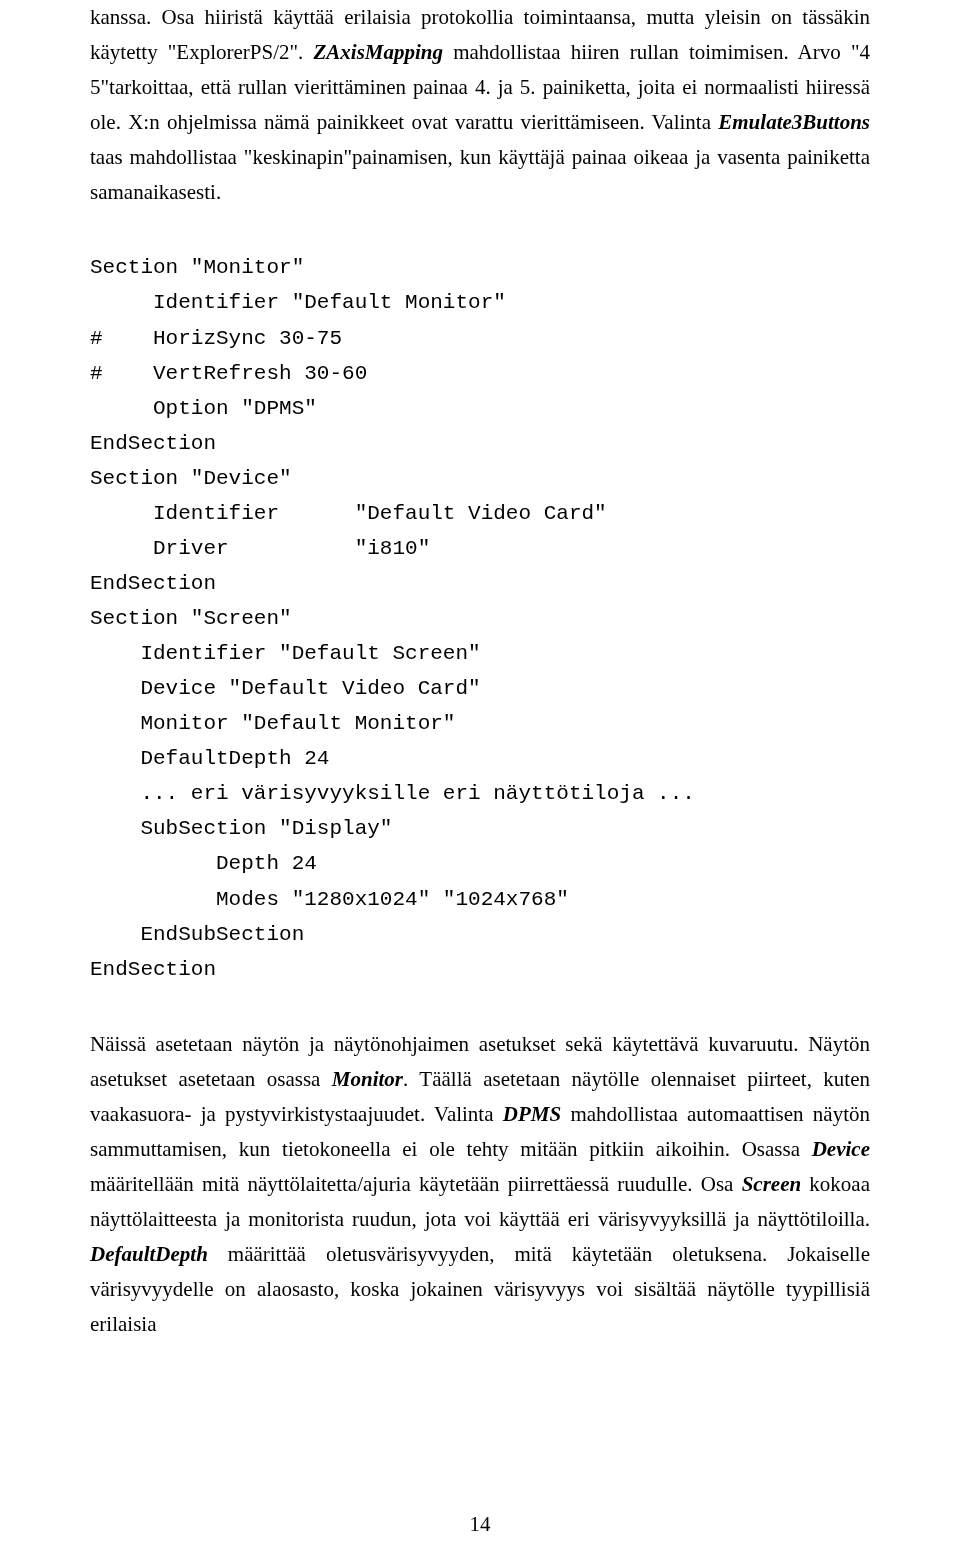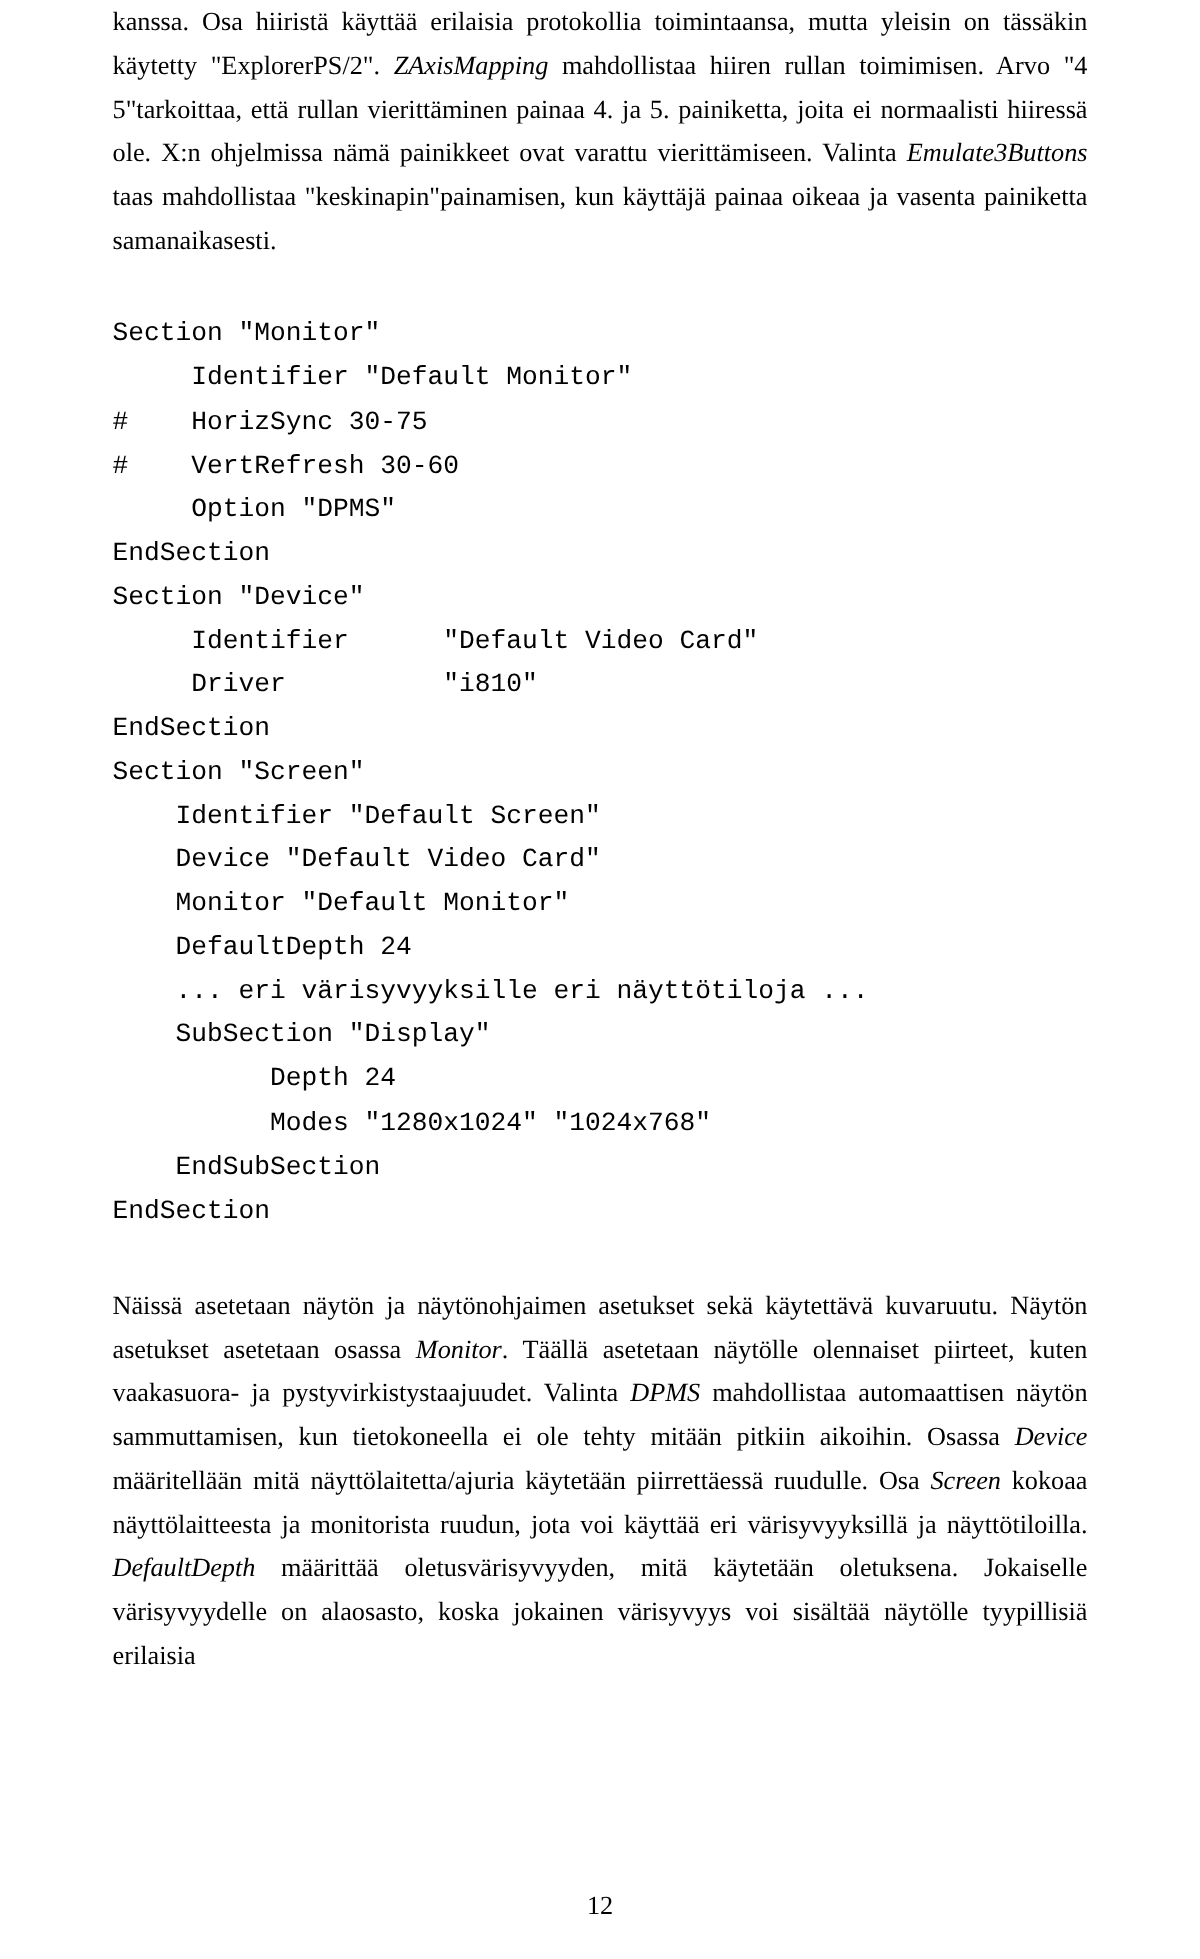--- a/index.html
+++ b/index.html
@@ -18,20 +18,21 @@
   position: relative;
 }
 .body-text {
   font-size: 21px;
   line-height: 1.67;
   text-align: justify;
   margin: 0;
 }
 .body-text .italic {
   font-style: italic;
+  font-weight: bold;
 }
 .code-block {
   font-family: "Courier New", Courier, monospace;
   font-size: 21px;
   line-height: 1.67;
   white-space: pre;
   margin: 40px 0 40px 0;
 }
 .page-number {
   position: absolute;
@@ -71,14 +72,14 @@
     SubSection "Display"
           Depth 24
           Modes "1280x1024" "1024x768"
     EndSubSection
 EndSection</div>
 
   <p class="body-text">
     <span>Näissä asetetaan näytön ja näytönohjaimen asetukset sekä käytettävä kuvaruutu. Näytön asetukset asetetaan osassa </span><span class="italic">Monitor</span><span>. Täällä asetetaan näytölle olennaiset piirteet, kuten vaakasuora- ja pystyvirkistystaajuudet. Valinta </span><span class="italic">DPMS</span><span> mahdollistaa automaattisen näytön sammuttamisen, kun tietokoneella ei ole tehty mitään pitkiin aikoihin. Osassa </span><span class="italic">Device</span><span> määritellään mitä näyttölaitetta/ajuria käytetään piirrettäessä ruudulle. Osa </span><span class="italic">Screen</span><span> kokoaa näyttölaitteesta ja monitorista ruudun, jota voi käyttää eri värisyvyyksillä ja näyttötiloilla. </span><span class="italic">DefaultDepth</span><span> määrittää oletusvärisyvyyden, mitä käytetään oletuksena. Jokaiselle värisyvyydelle on alaosasto, koska jokainen värisyvyys voi sisältää näytölle tyypillisiä erilaisia</span>
   </p>
 
-  <div class="page-number">12</div>
+  <div class="page-number">14</div>
 </div>
 
 </body></html>

